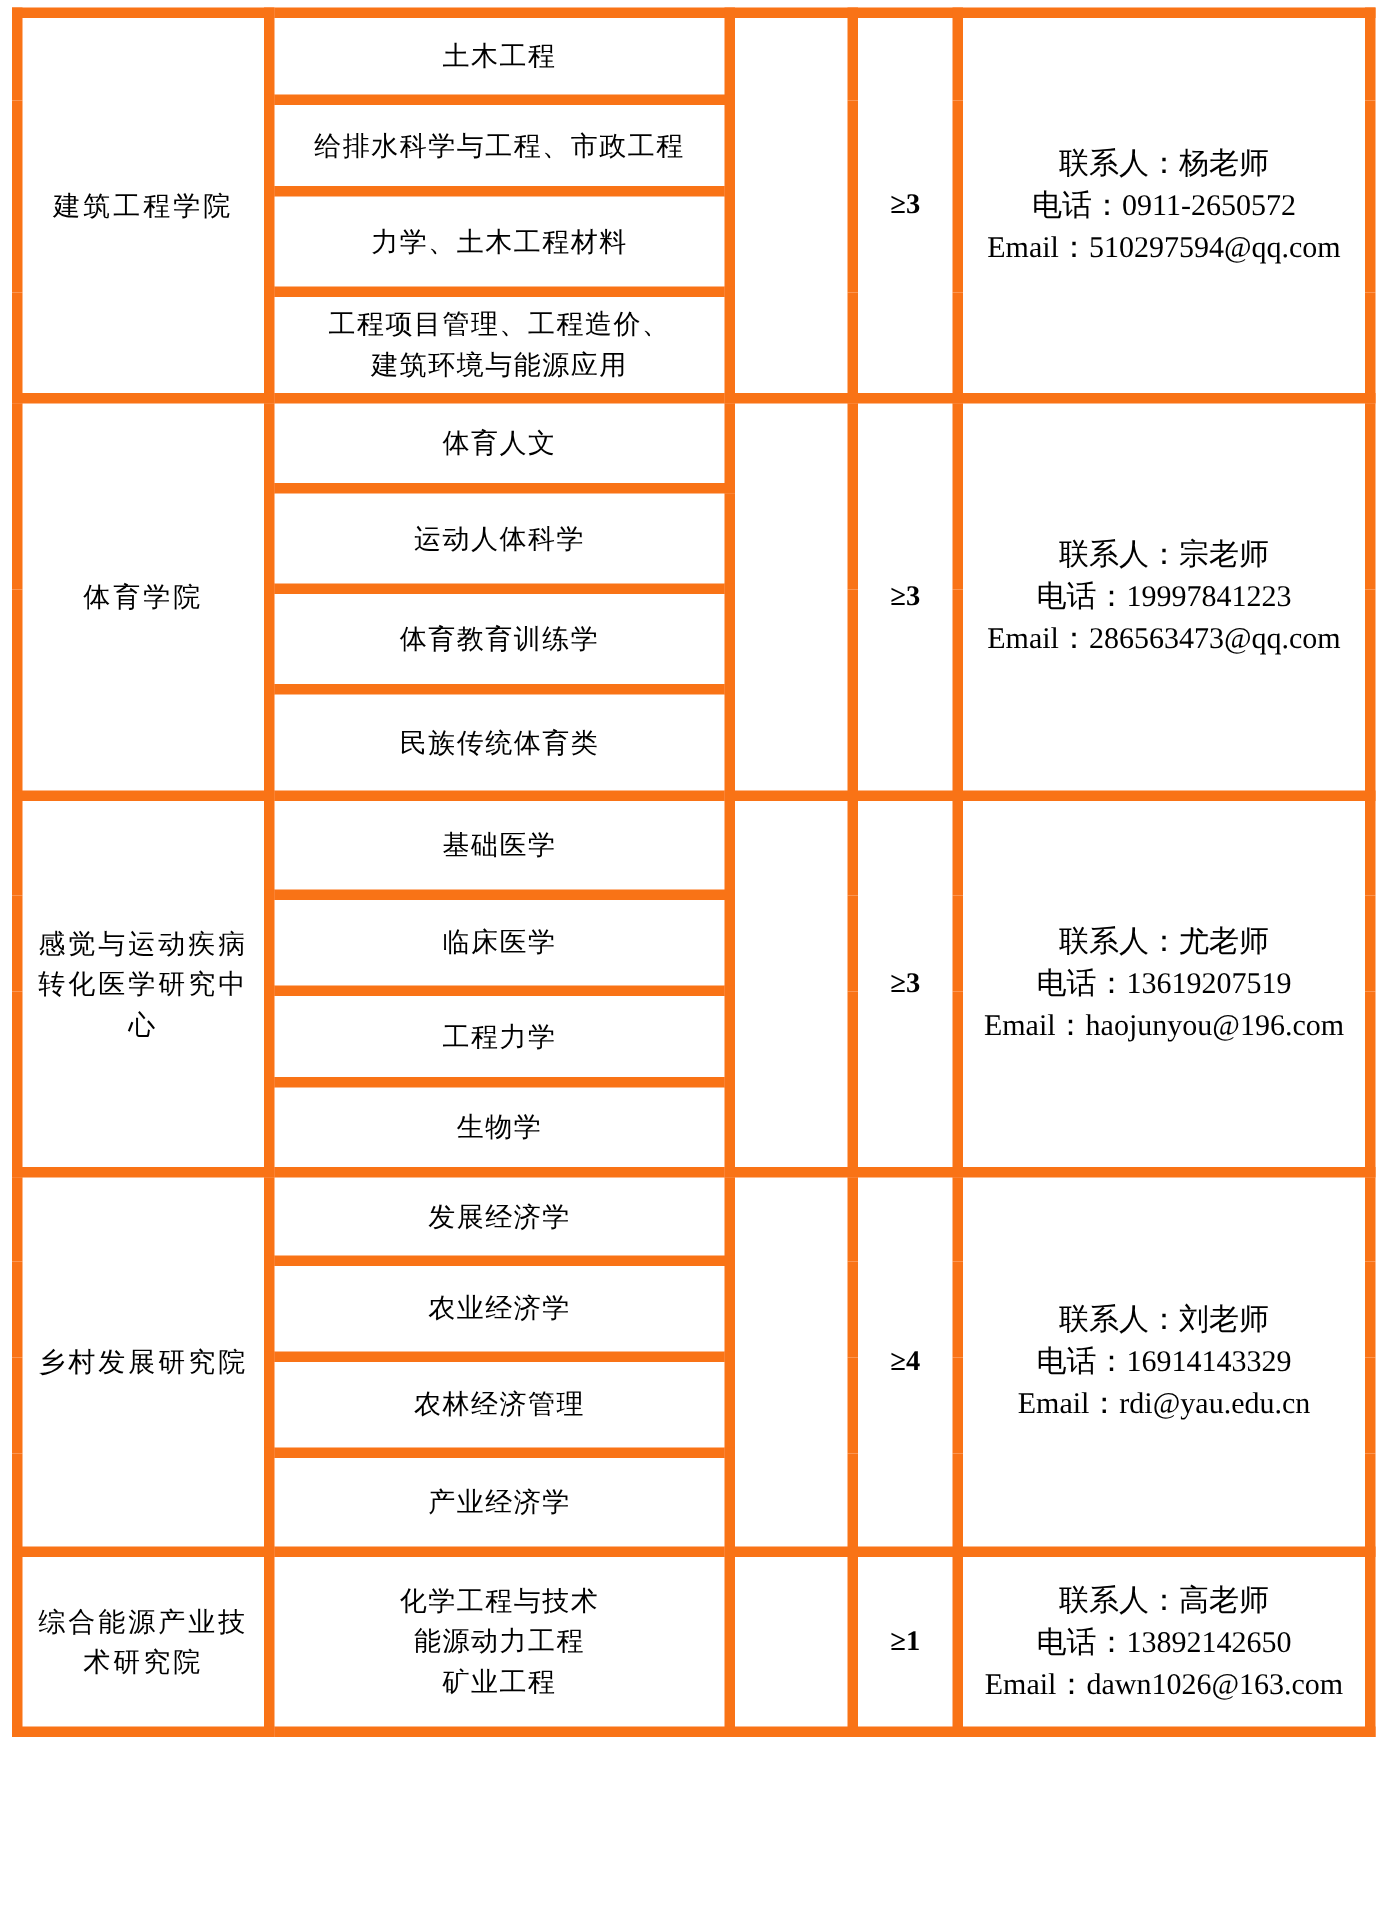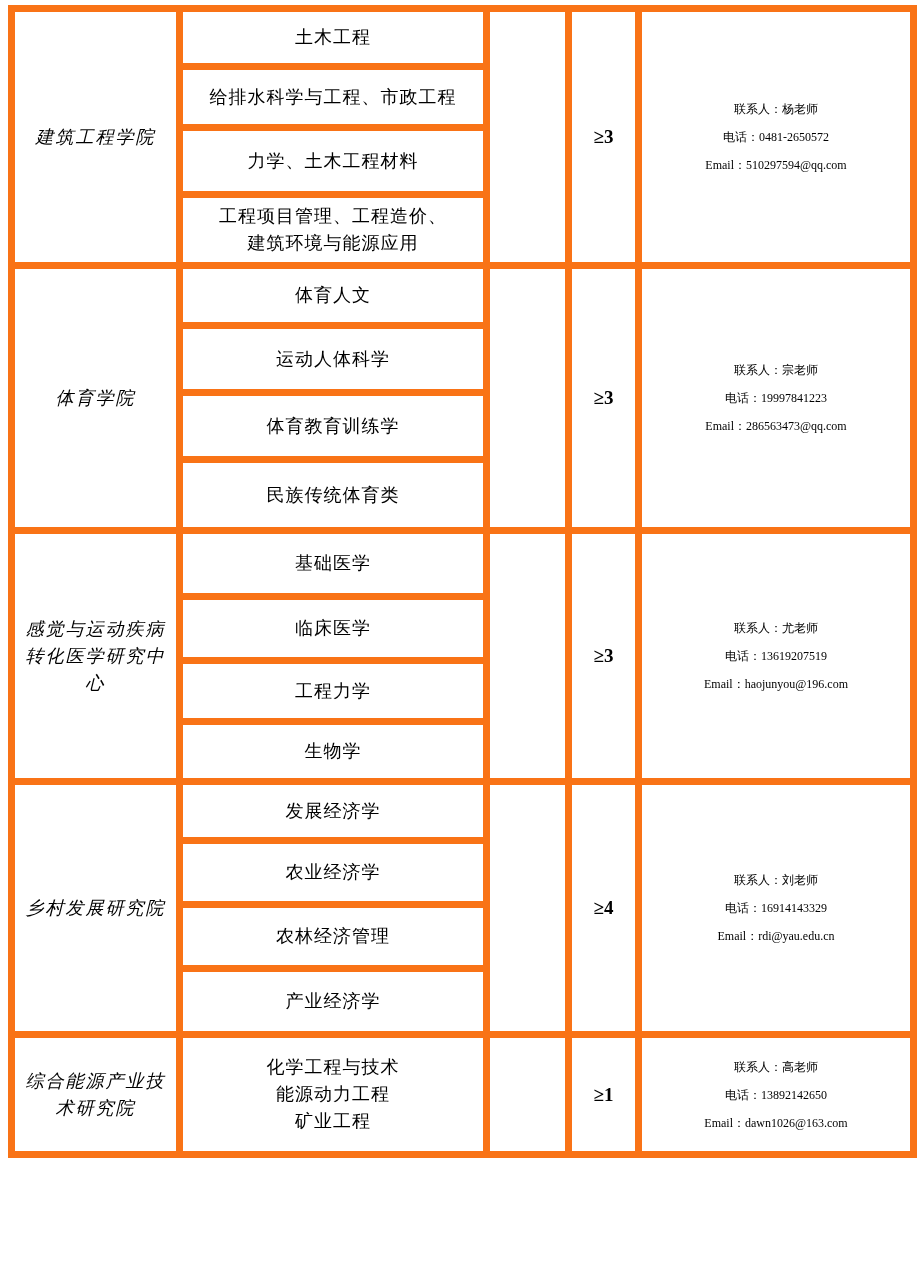--- a/index.html
+++ b/index.html
@@ -26,34 +26,33 @@
     text-align: center;
     vertical-align: middle;
     padding: 0 3px;
     overflow: hidden;
   }
   .c-college {
     font-size: 18px;
     letter-spacing: 2px;
     line-height: 27px;
     white-space: pre-line;
-    font-style: italic;
   }
   .c-major {
     font-size: 18px;
     letter-spacing: 1px;
     line-height: 27px;
     white-space: pre-line;
   }
   .c-min {
     font-size: 19px;
     font-weight: bold;
   }
   .c-contact {
-    font-size: 12px;
+    font-size: 20px;
     line-height: 28px;
     margin-top: 10px;
   }
   .c-contact .line { white-space: nowrap; }
 </style>
 </head>
 <body>
 
 <div class="page">
   <table class="doc-table">
@@ -66,21 +65,21 @@
     </colgroup>
 
     <tbody>
         <tr style="height:58px">
       <td class="c-college" rowspan="4">建筑工程学院</td>
       <td class="c-major">土木工程</td>
       <td class="c-blank" rowspan="4"></td>
       <td class="c-min" rowspan="4">≥3</td>
       <td class="c-contact" rowspan="4">
         <div class="line">联系人：杨老师</div>
-        <div class="line">电话：0481-2650572</div>
+        <div class="line">电话：0911-2650572</div>
         <div class="line">Email：510297594@qq.com</div>
       </td>
     </tr>
     <tr style="height:61px">
       <td class="c-major">给排水科学与工程、市政工程</td>
     </tr>
     <tr style="height:67px">
       <td class="c-major">力学、土木工程材料</td>
     </tr>
     <tr style="height:71px">

